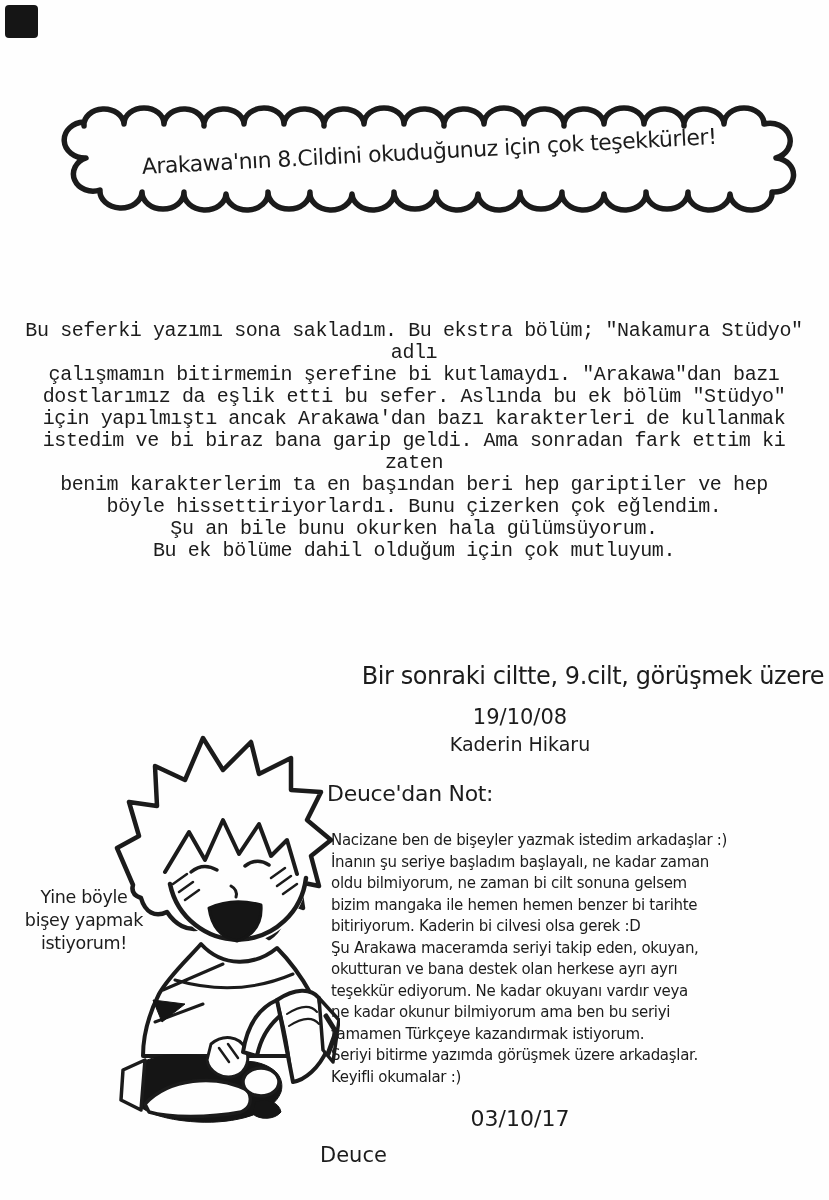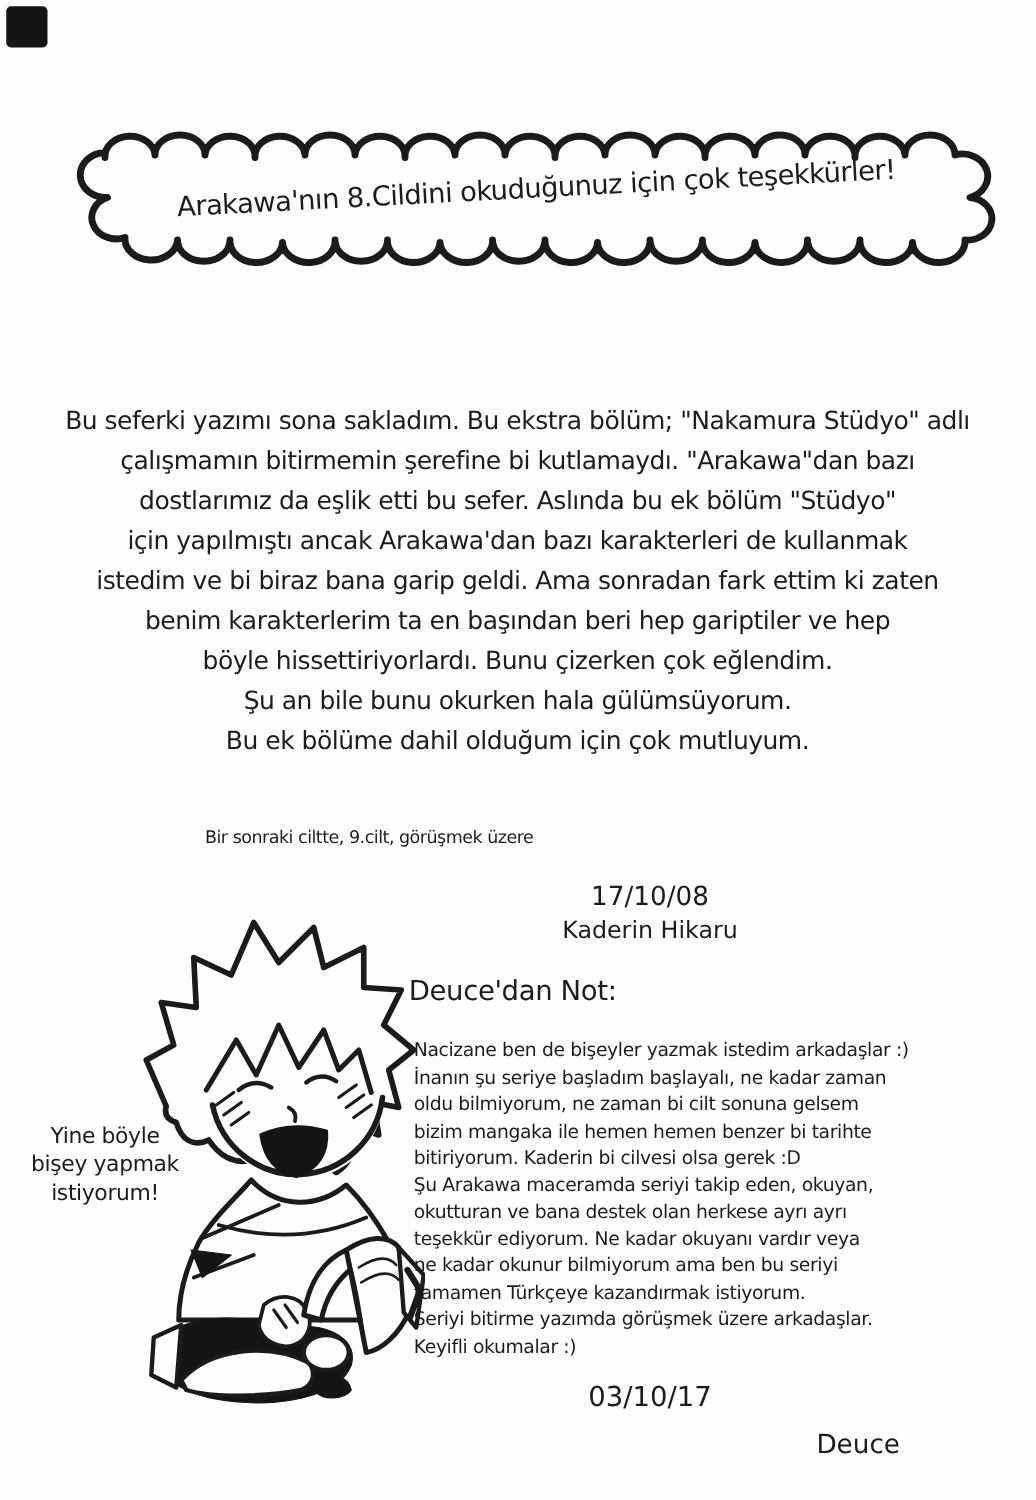--- a/index.html
+++ b/index.html
@@ -17,40 +17,40 @@
   .cloud-wrap{left:54px;top:72px;width:748px;height:178px;}
   .cloud-wrap svg{position:absolute;left:0;top:0;}
   .cloud-text{
     position:absolute;left:30px;top:0;width:690px;height:158px;
     display:flex;align-items:center;justify-content:center;
     font-size:22px;letter-spacing:-0.5px;white-space:nowrap;
     transform:rotate(-3deg);
   }
   .main-para{
     left:14px;top:320px;width:800px;
-    text-align:center;font-size:20px;line-height:32px;
-    letter-spacing:-0.4px;white-space:pre-line;
+    text-align:center;font-size:20px;line-height:22px;
+    letter-spacing:-0.4px;white-space:pre-line;font-family:Liberation Mono, monospace;
   }
   .farewell{
-    left:164px;top:662px;width:660px;text-align:left;
-    font-size:14px;letter-spacing:-0.4px;white-space:nowrap;
+    left:164px;top:662px;width:660px;text-align:right;
+    font-size:24px;letter-spacing:-0.4px;white-space:nowrap;
   }
   .a-date{left:320px;top:705px;width:400px;text-align:center;font-size:21px;}
   .a-sig{left:320px;top:733px;width:400px;text-align:center;font-size:19px;}
   .side-speech{
     left:18px;top:886px;width:132px;text-align:center;
-    font-size:17.5px;line-height:23px;letter-spacing:-0.3px;white-space:pre-line;margin-top:12px;
+    font-size:17.5px;line-height:23px;letter-spacing:-0.3px;white-space:pre-line;
   }
   .d-head{left:327px;top:781px;font-size:22px;letter-spacing:-0.3px;}
   .d-para{
     left:331px;top:830px;width:486px;
     font-size:15px;line-height:21.5px;letter-spacing:-0.3px;white-space:pre-line;
   }
   .d-date{left:320px;top:1106px;width:400px;text-align:center;font-size:22px;}
-  .d-sig{left:320px;top:1143px;width:400px;text-align:right;font-size:21px;}
+  .d-sig{left:320px;top:1143px;width:400px;text-align:left;font-size:21px;}
   .kid{left:105px;top:720px;}
   svg .ln{fill:none;stroke:#1b1b1b;stroke-linecap:round;stroke-linejoin:round;}
   svg .wh{fill:#fefefe;stroke:#1b1b1b;stroke-linecap:round;stroke-linejoin:round;}
   svg .bk{fill:#151515;stroke:#151515;stroke-linejoin:round;}
 </style>
 </head>
 <body>
 
 <div>
 
@@ -79,21 +79,21 @@
 çalışmamın bitirmemin şerefine bi kutlamaydı. "Arakawa"dan bazı
 dostlarımız da eşlik etti bu sefer. Aslında bu ek bölüm "Stüdyo"
 için yapılmıştı ancak Arakawa'dan bazı karakterleri de kullanmak
 istedim ve bi biraz bana garip geldi. Ama sonradan fark ettim ki zaten
 benim karakterlerim ta en başından beri hep gariptiler ve hep
 böyle hissettiriyorlardı. Bunu çizerken çok eğlendim.
 Şu an bile bunu okurken hala gülümsüyorum.
 Bu ek bölüme dahil olduğum için çok mutluyum.</div>
 
   <div class="abs farewell">Bir sonraki ciltte, 9.cilt, görüşmek üzere</div>
-  <div class="abs a-date">17/10/08</div>
+  <div class="abs a-date">19/10/08</div>
   <div class="abs a-sig">Kaderin Hikaru</div>
 
   <div class="abs side-speech">Yine böyle
 bişey yapmak
 istiyorum!</div>
 
   <svg class="abs kid" width="235" height="415" viewBox="0 0 235 415">
 
     <path class="wh" stroke-width="4.5" d="
       M28,165 L12,128 L34,116 L24,82 L52,86 L50,46 L80,60 L98,18 L118,50

